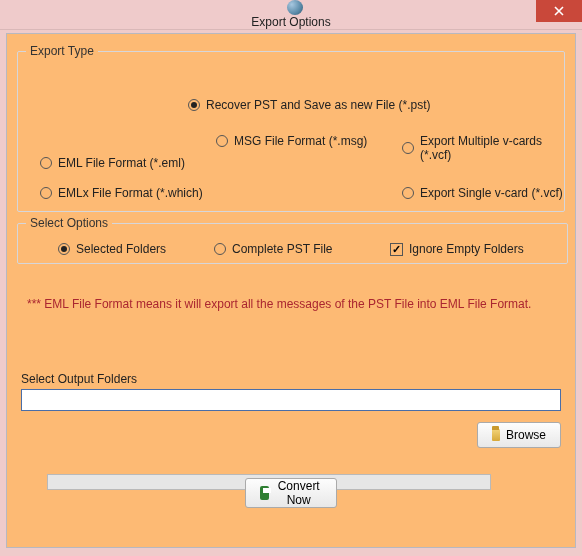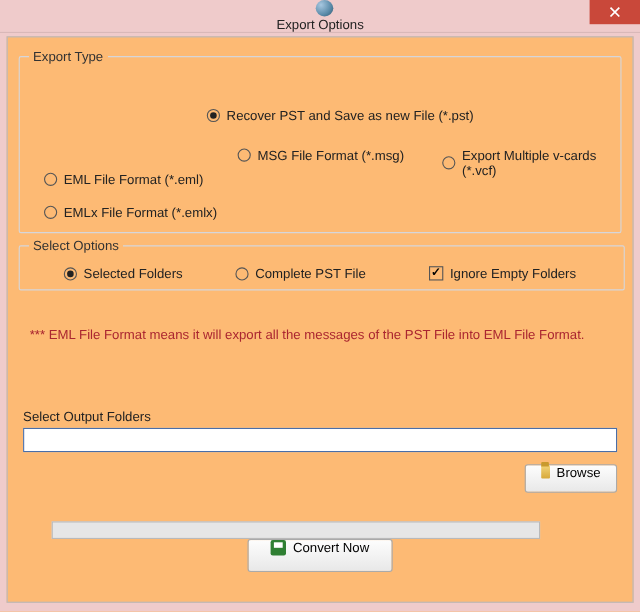--- a/index.html
+++ b/index.html
@@ -85,21 +85,21 @@
     content: "";
     width: 6px; height: 6px;
     background: #222;
     border-radius: 50%;
   }
   .radio-label { color: #222; }
 
   .check {
     position: absolute;
     display: flex;
-    align-items: flex-start;
+    align-items: center;
     gap: 6px;
     cursor: pointer;
   }
   .check-box {
     width: 13px; height: 13px;
     border: 1px solid #555;
     display: inline-flex;
     align-items: center;
     justify-content: center;
     flex: 0 0 13px;
@@ -132,41 +132,41 @@
     height: 22px;
     border: 1px solid #4a6ea8;
     padding: 2px 4px;
     font-family: inherit;
     font-size: 12px;
     outline: none;
   }
 
   .btn {
     display: inline-flex;
-    align-items: flex-start;
+    align-items: center;
     justify-content: center;
     gap: 6px;
     height: 26px;
     border: 1px solid #aaa;
     border-radius: 3px;
     background: linear-gradient(#fdfdfd, #e8e8e8);
     cursor: pointer;
     font-family: inherit;
     font-size: 12px;
     padding: 0 14px;
   }
   .btn-browse { position: absolute; right: 14px; top: 388px; width: 84px; }
   .progress {
     position: absolute;
     left: 40px; right: 84px; top: 440px;
     height: 16px;
     border: 1px solid #b9b9b9;
     background: #e6e6e6;
   }
-  .btn-convert { position: absolute; left: 50%; transform: translateX(-50%); top: 456px; width: 132px; height: 30px; }
+  .btn-convert { position: absolute; left: 50%; transform: translateX(-50%); top: 444px; width: 92px; height: 30px; }
 
   .ic-folder {
     width: 16px; height: 12px;
     background: linear-gradient(#f3d47a, #d7a93a);
     border-radius: 1px;
     position: relative;
   }
   .ic-folder::before {
     content: "";
     position: absolute;
@@ -220,21 +220,25 @@
       <span class="radio-btn"></span>
       <span class="radio-label">MSG File Format (*.msg)</span>
     </label>
     <label class="radio" style="left:384px; top:76px;">
       <span class="radio-btn"></span>
       <span class="radio-label">Export Multiple v-cards (*.vcf)</span>
     </label>
 
     <label class="radio" style="left:22px; top:128px;">
       <span class="radio-btn"></span>
-      <span class="radio-label">EMLx File  Format (*.emlx)</span>
+      <span class="radio-label">EMLx File  Format (*.which)</span>
+    </label>
+    <label class="radio" style="left:384px; top:128px;">
+      <span class="radio-btn"></span>
+      <span class="radio-label">Export Single v-card (*.vcf)</span>
     </label>
   </fieldset>
 
   <fieldset class="fs-selectopts">
     <legend>Select Options</legend>
 
     <label class="radio" style="left:40px; top:12px;text-align:right;">
       <span class="radio-btn sel"></span>
       <span class="radio-label">Selected Folders</span>
     </label>

